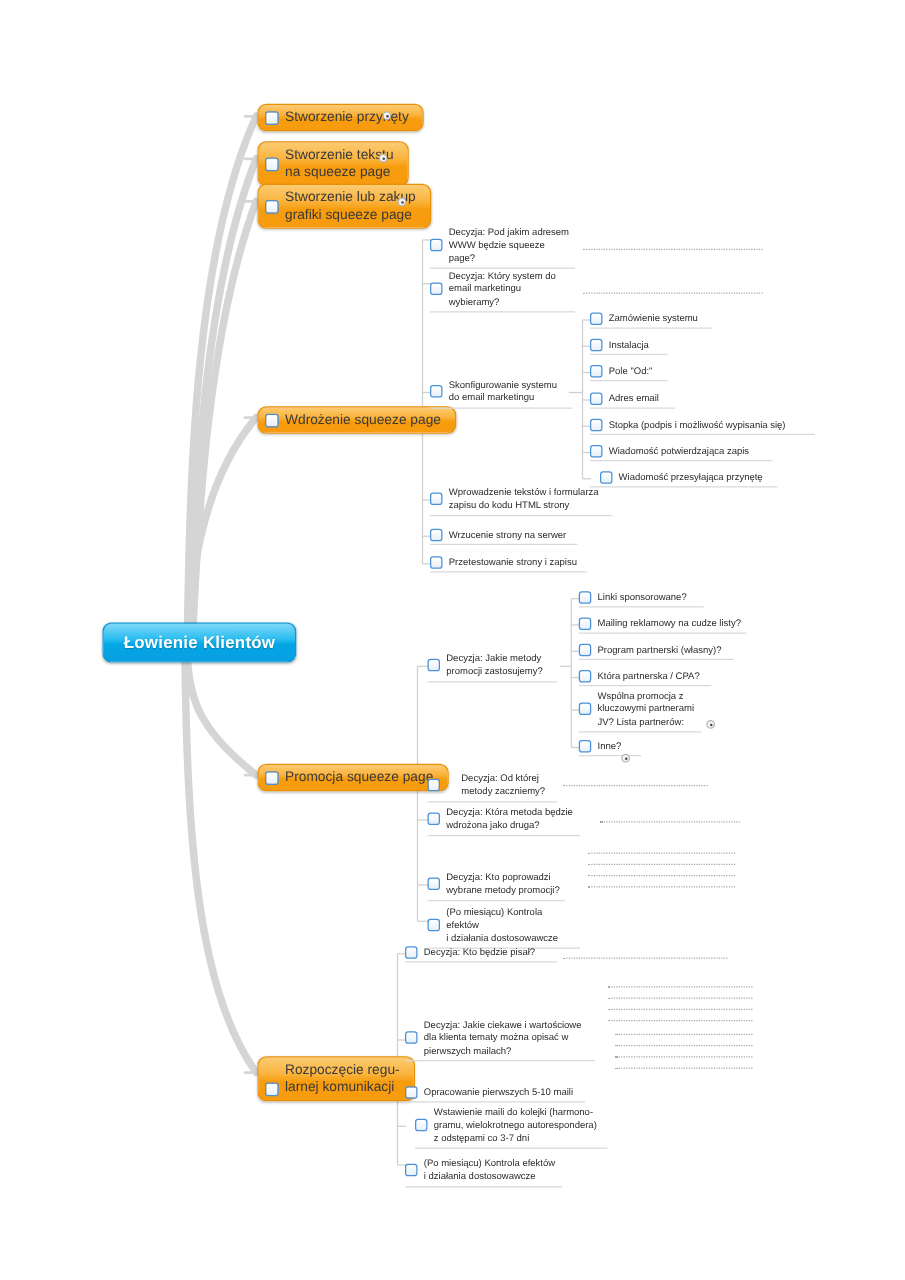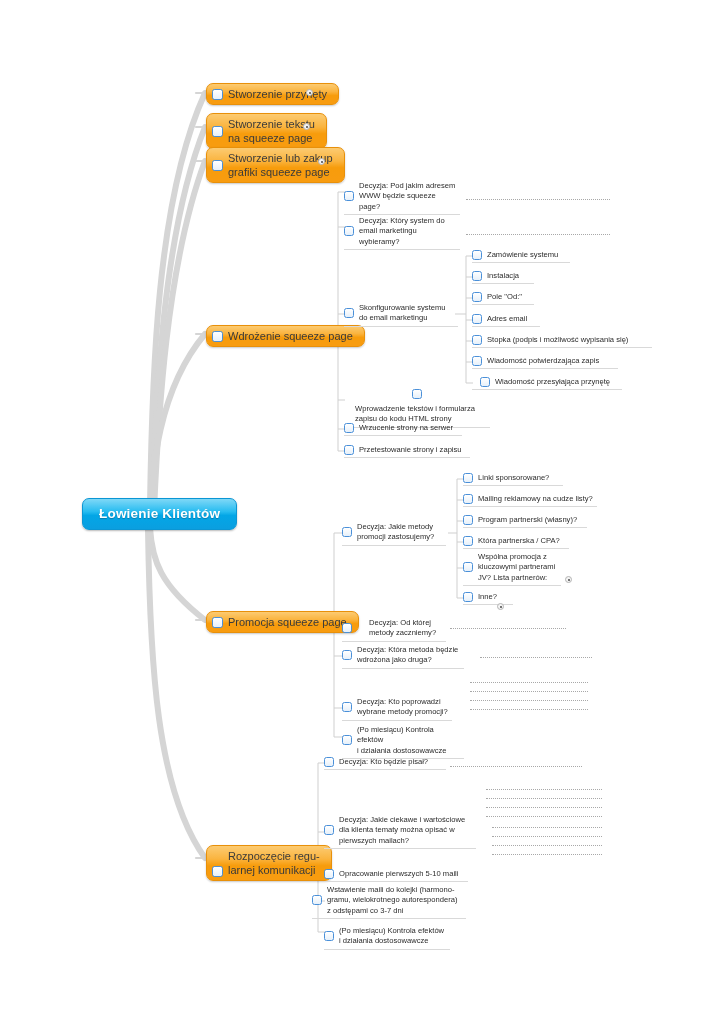--- a/index.html
+++ b/index.html
@@ -231,21 +231,21 @@
 email marketingu wybieramy?</span>
   </div>
   <div class="dots" style="left:466px; top:234px; width:144px;"></div>
 
   <div class="item" style="left:344px; top:303px; width:114px;">
     <span class="cbx sm"></span>
     <span class="label">Skonfigurowanie systemu
 do email marketingu</span>
   </div>
 
-  <div class="item" style="left:344px; top:389px; width:146px;flex-direction:column;">
+  <div class="item" style="left:344px; top:389px; width:146px;">
     <span class="cbx sm"></span>
     <span class="label">Wprowadzenie tekstów i formularza
 zapisu do kodu HTML strony</span>
   </div>
 
   <div class="item" style="left:344px; top:423px; width:118px;">
     <span class="cbx sm"></span>
     <span class="label">Wrzucenie strony na serwer</span>
   </div>
 
@@ -368,21 +368,21 @@
   <div class="dots" style="left:492px; top:827px; width:110px;"></div>
   <div class="dots" style="left:492px; top:836px; width:110px;"></div>
   <div class="dots" style="left:492px; top:845px; width:110px;"></div>
   <div class="dots" style="left:492px; top:854px; width:110px;"></div>
 
   <div class="item" style="left:324px; top:869px; width:144px;">
     <span class="cbx sm"></span>
     <span class="label">Opracowanie pierwszych 5-10 maili</span>
   </div>
 
-  <div class="item" style="left:312px; top:885px; width:154px;">
+  <div class="item" style="left:332px; top:885px; width:154px;">
     <span class="cbx sm"></span>
     <span class="label">Wstawienie maili do kolejki (harmono-
 gramu, wielokrotnego autorespondera)
 z odstępami co 3-7 dni</span>
   </div>
 
   <div class="item" style="left:324px; top:926px; width:126px;">
     <span class="cbx sm"></span>
     <span class="label">(Po miesiącu) Kontrola efektów
 i działania dostosowawcze</span>

